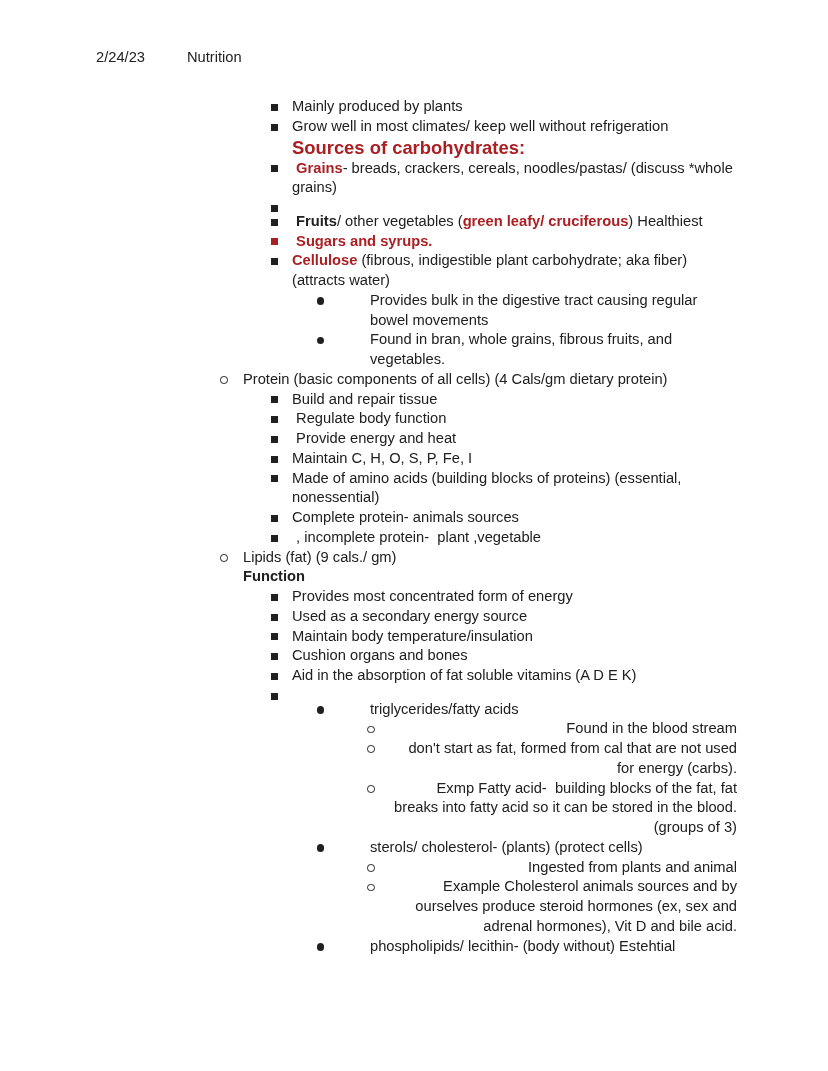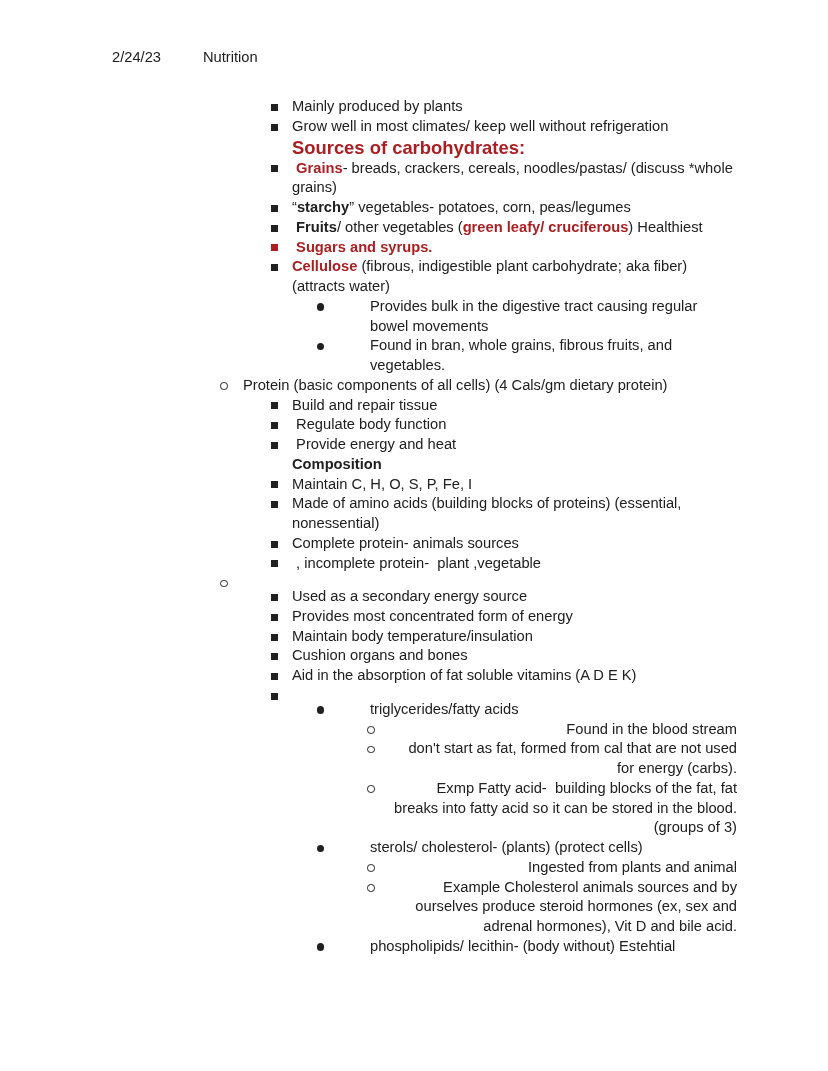--- a/index.html
+++ b/index.html
@@ -5,21 +5,21 @@
   html, body { margin: 0; padding: 0; background: #ffffff; }
   .page {
     position: relative;
     width: 828px;
     height: 1071px;
     background: var(--page-bg, #ffffff);
     font-family: "Liberation Sans", sans-serif;
     color: var(--ink, #202020);
     overflow: hidden;
   }
-  .header { position: absolute; top: 50px; left: 16px; width: 800px; height: 20px; }
+  .header { position: absolute; top: 50px; left: 0; width: 800px; height: 20px; }
   .header .date  { position: absolute; left: 96px;  top: 0; font-size: 14.7px; line-height: 15px; }
   .header .title { position: absolute; left: 187px; top: 0; font-size: 14.7px; line-height: 15px; }
 
   .outline { position: absolute; top: 97px; left: 0; width: 737px; }
 
   .row { display: flex; font-size: 14.7px; line-height: 19.75px; }
   .row.heading { font-size: 18.4px; line-height: 22px; }
 
   .lv1 { padding-left: 220px; }
   .lv2 { padding-left: 271px; }
@@ -69,21 +69,20 @@
       <div class="row lv2">
         <span class="marker">
           <span class="glyph square"></span>
         </span>
         <div class="text"><span> </span><span class="b r">Grains</span><span>- breads, crackers, cereals, noodles/pastas/ (discuss *whole grains)</span></div>
       </div>
       <div class="row lv2">
         <span class="marker">
           <span class="glyph square"></span>
         </span>
-        <div class="text"><span>“</span><span class="b">starchy</span><span>” vegetables- potatoes, corn, peas/legumes</span></div>
       </div>
       <div class="row lv2">
         <span class="marker">
           <span class="glyph square"></span>
         </span>
         <div class="text"><span> </span><span class="b">Fruits</span><span>/ other vegetables (</span><span class="b r">green leafy/ cruciferous</span><span>) Healthiest</span></div>
       </div>
       <div class="row lv2">
         <span class="marker">
           <span class="glyph square-red"></span>
@@ -126,63 +125,64 @@
         </span>
         <div class="text"><span> Regulate body function</span></div>
       </div>
       <div class="row lv2">
         <span class="marker">
           <span class="glyph square"></span>
         </span>
         <div class="text"><span> Provide energy and heat</span></div>
       </div>
       <div class="row lv2">
+        <span class="marker">
+          <span class="glyph square"></span>
+        </span>
+        <div class="text"><span>Maintain C, H, O, S, P, Fe, I</span></div>
+      </div>
+      <div class="row lv2">
+        <span class="marker">
+          <span class="glyph square"></span>
+        </span>
+        <div class="text"><span>Made of amino acids (building blocks of proteins) (essential, nonessential)</span></div>
+      </div>
+      <div class="row lv2">
+        <span class="marker">
+          <span class="glyph square"></span>
+        </span>
+        <div class="text"><span>Complete protein- animals sources</span></div>
+      </div>
+      <div class="row lv2">
+        <span class="marker">
+          <span class="glyph square"></span>
+        </span>
+        <div class="text"><span> , incomplete protein-  plant ,vegetable</span></div>
+      </div>
+      <div class="row lv1">
+        <span class="marker">
+          <span class="glyph circle"></span>
+        </span>
+        <div class="text"><span>Lipids (fat) (9 cals./ gm)</span></div>
+      </div>
+      <div class="row lv1">
         <span class="marker"></span>
-        <div class="text"><span class="b">Composition</span></div>
-      </div>
-      <div class="row lv2">
-        <span class="marker">
-          <span class="glyph square"></span>
-        </span>
-        <div class="text"><span>Maintain C, H, O, S, P, Fe, I</span></div>
-      </div>
-      <div class="row lv2">
-        <span class="marker">
-          <span class="glyph square"></span>
-        </span>
-        <div class="text"><span>Made of amino acids (building blocks of proteins) (essential, nonessential)</span></div>
-      </div>
-      <div class="row lv2">
-        <span class="marker">
-          <span class="glyph square"></span>
-        </span>
-        <div class="text"><span>Complete protein- animals sources</span></div>
-      </div>
-      <div class="row lv2">
-        <span class="marker">
-          <span class="glyph square"></span>
-        </span>
-        <div class="text"><span> , incomplete protein-  plant ,vegetable</span></div>
-      </div>
-      <div class="row lv1">
-        <span class="marker">
-          <span class="glyph circle"></span>
-        </span>
+        <div class="text"><span class="b">Function</span></div>
+      </div>
+      <div class="row lv2">
+        <span class="marker">
+          <span class="glyph square"></span>
+        </span>
+        <div class="text"><span>Provides most concentrated form of energy</span></div>
       </div>
       <div class="row lv2">
         <span class="marker">
           <span class="glyph square"></span>
         </span>
         <div class="text"><span>Used as a secondary energy source</span></div>
-      </div>
-      <div class="row lv2">
-        <span class="marker">
-          <span class="glyph square"></span>
-        </span>
-        <div class="text"><span>Provides most concentrated form of energy</span></div>
       </div>
       <div class="row lv2">
         <span class="marker">
           <span class="glyph square"></span>
         </span>
         <div class="text"><span>Maintain body temperature/insulation</span></div>
       </div>
       <div class="row lv2">
         <span class="marker">
           <span class="glyph square"></span>

